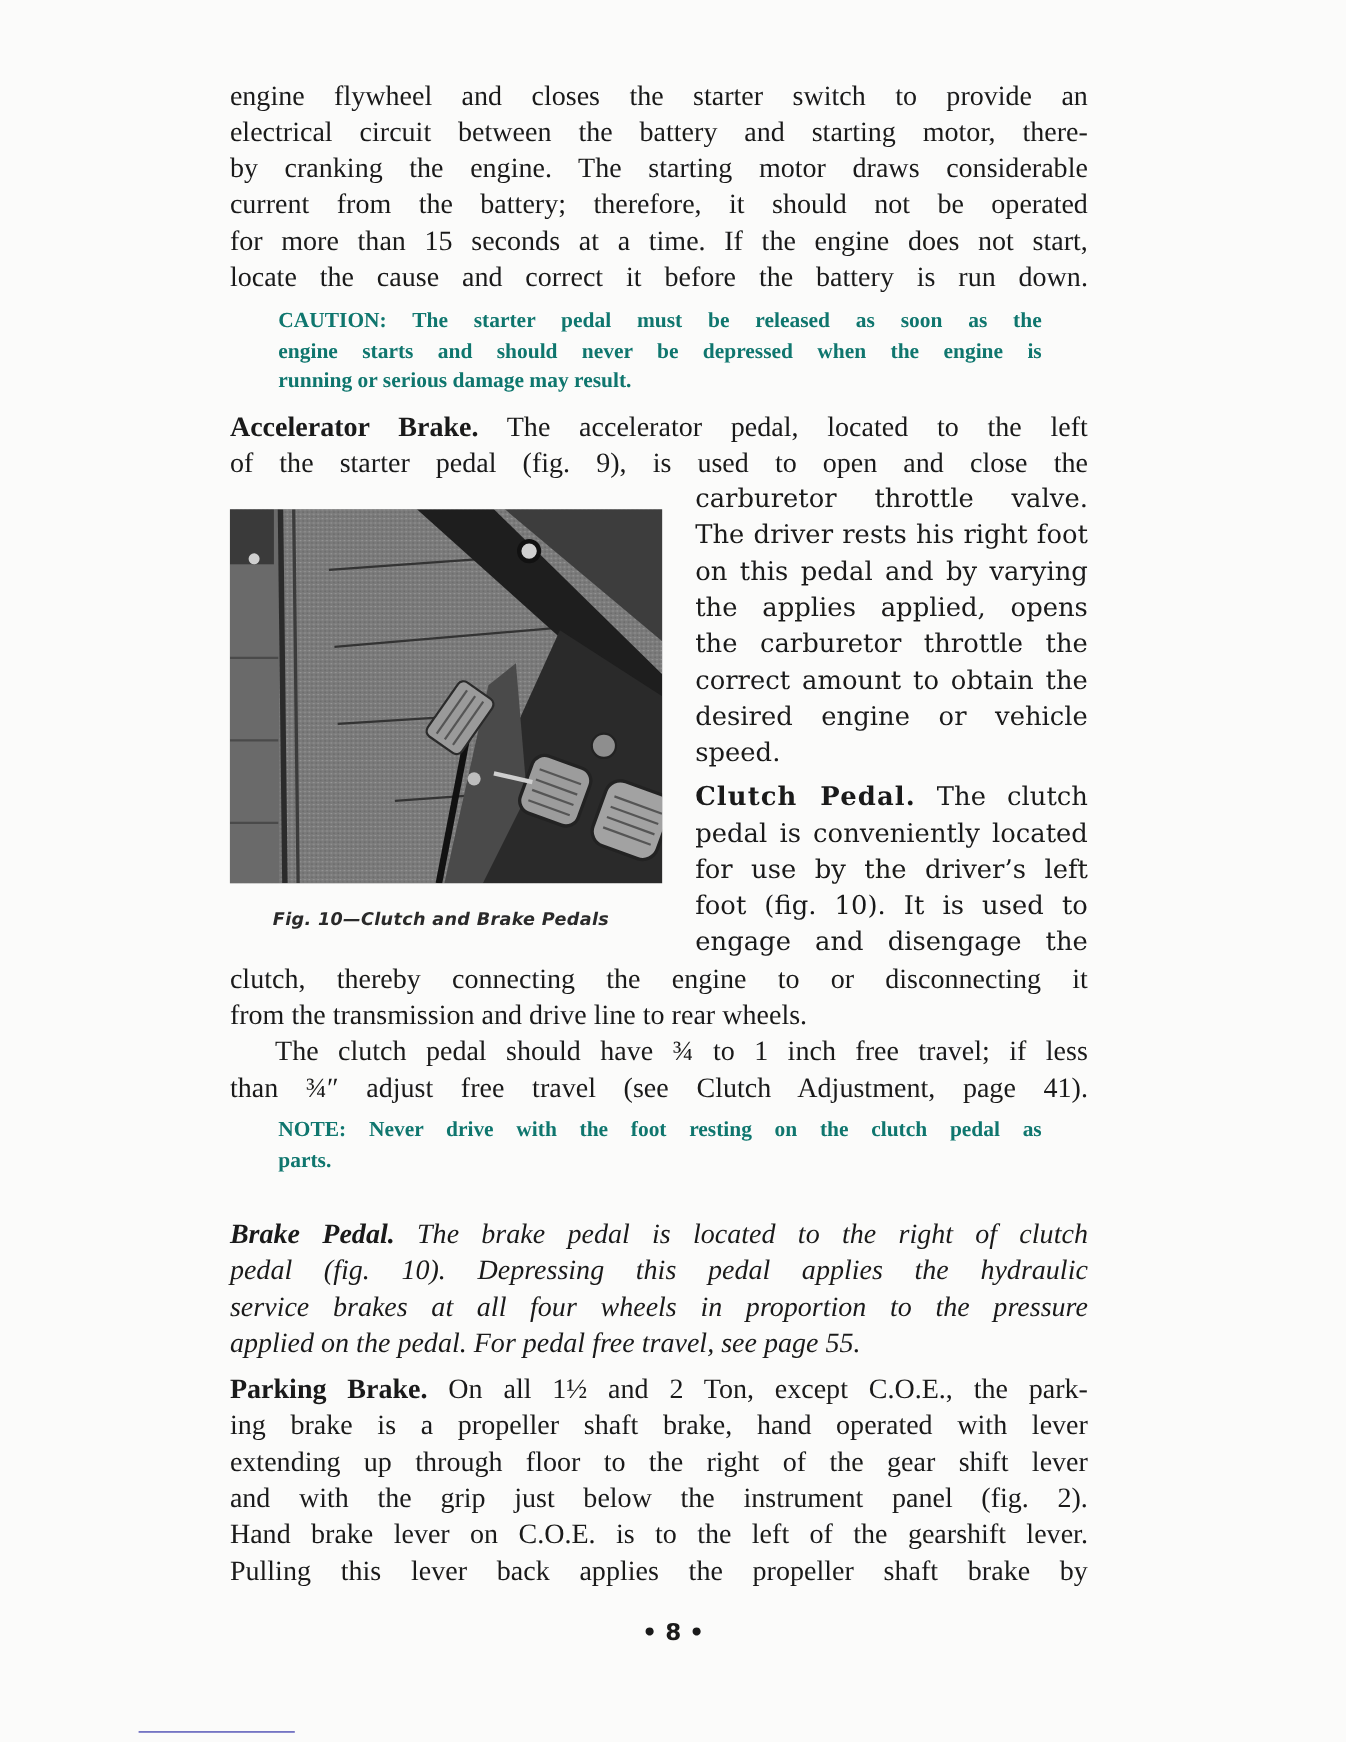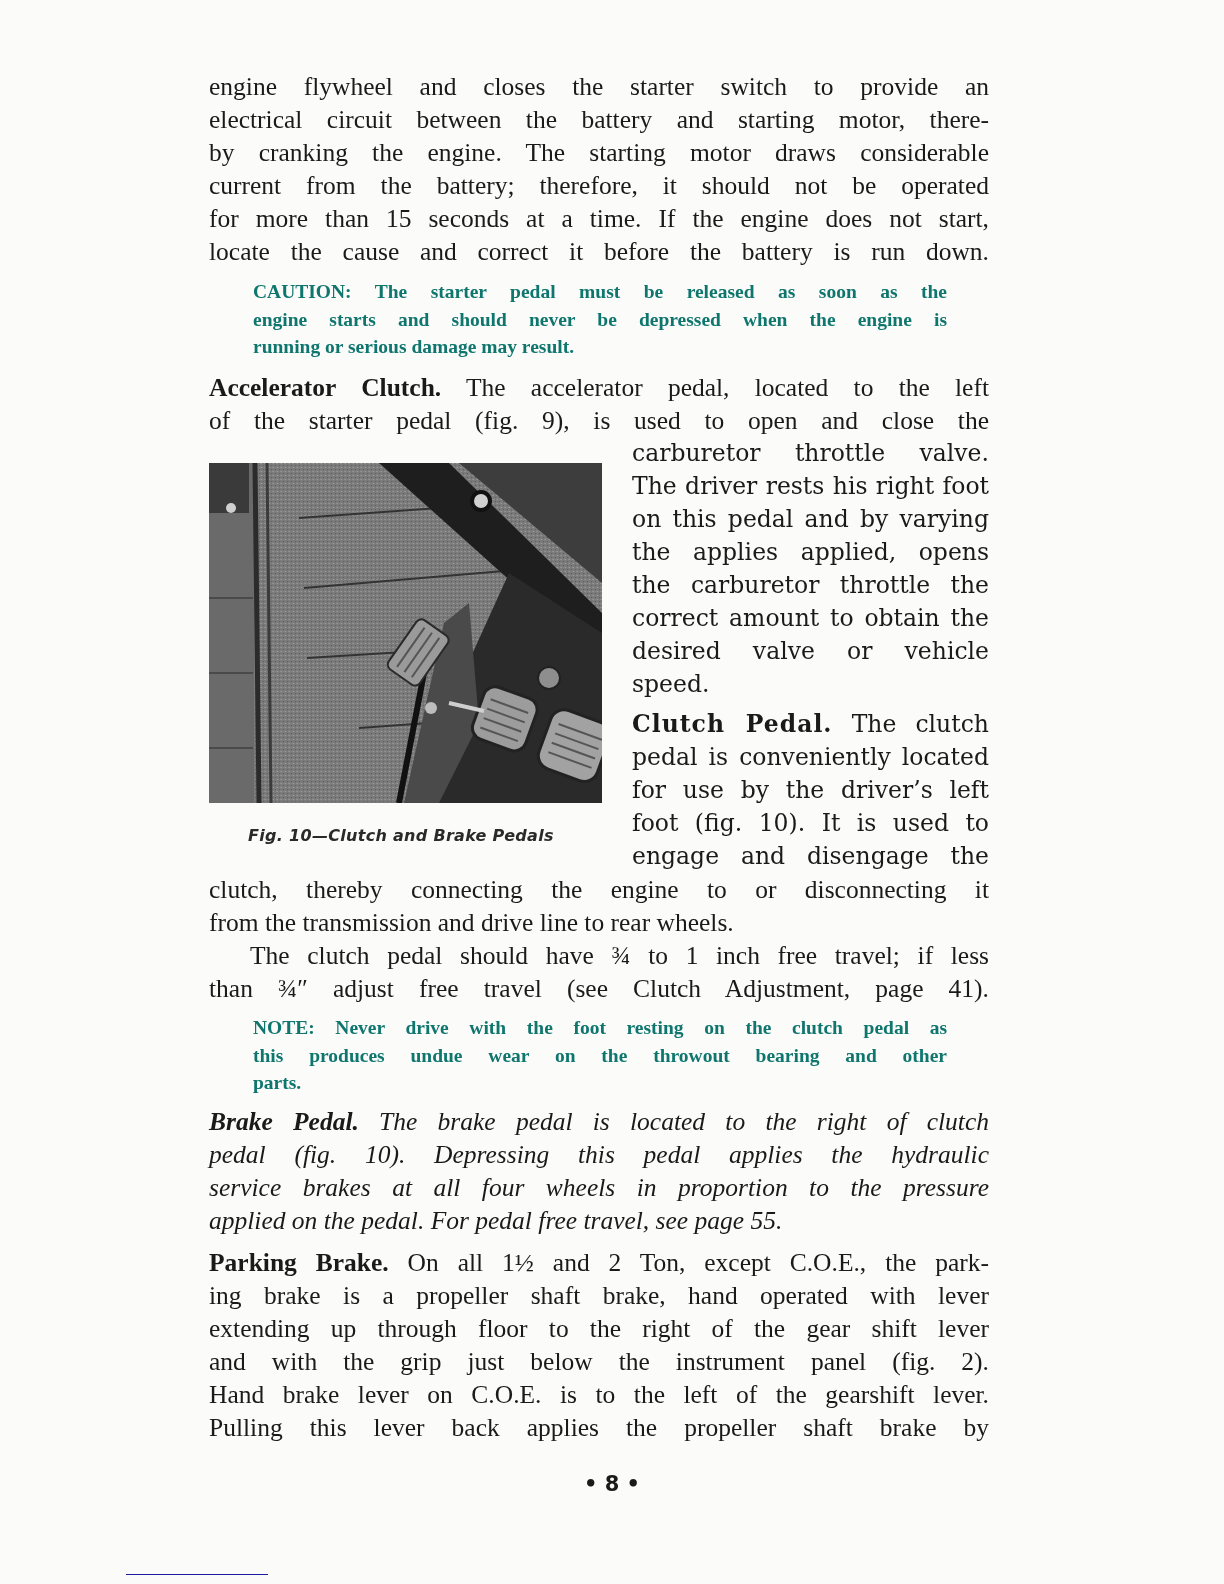--- a/index.html
+++ b/index.html
@@ -61,32 +61,32 @@
     <span class="line">locate the cause and correct it before the battery is run down.</span>
   </div>
 
   <div class="note" style="top:278px;">
     <span class="line">CAUTION: The starter pedal must be released as soon as the</span>
     <span class="line">engine starts and should never be depressed when the engine is</span>
     <span class="line last">running or serious damage may result.</span>
   </div>
 
   <div class="para" style="top:371px;">
-    <span class="line"><span class="head">Accelerator Clutch.</span><span> The accelerator pedal, located to the left</span></span>
+    <span class="line"><span class="head">Accelerator Brake.</span><span> The accelerator pedal, located to the left</span></span>
     <span class="line">of the starter pedal (fig. 9), is used to open and close the</span>
   </div>
 
   <div class="col" style="top:437px;">
     <span class="line">carburetor throttle valve.</span>
     <span class="line">The driver rests his right foot</span>
     <span class="line">on this pedal and by varying</span>
     <span class="line">the applies applied, opens</span>
     <span class="line">the carburetor throttle the</span>
     <span class="line">correct amount to obtain the</span>
-    <span class="line">desired valve or vehicle</span>
+    <span class="line">desired engine or vehicle</span>
     <span class="line last">speed.</span>
   </div>
 
   <div class="figure">
     <svg width="393" height="340" viewBox="0 0 393 340">
       <defs>
         <pattern id="grain" width="4" height="4" patternUnits="userSpaceOnUse">
           <rect width="4" height="4" fill="#7a7a7a"></rect>
           <rect x="0" y="0" width="1" height="1" fill="#9a9a9a"></rect>
           <rect x="2" y="2" width="1" height="1" fill="#5e5e5e"></rect>
@@ -161,21 +161,20 @@
   </div>
   <div class="para" style="top:939px; left:250px; width:739px;">
     <span class="line">The clutch pedal should have ¾ to 1 inch free travel; if less</span>
   </div>
   <div class="para" style="top:972px;">
     <span class="line">than ¾″ adjust free travel (see Clutch Adjustment, page 41).</span>
   </div>
 
   <div class="note" style="top:1014px;">
     <span class="line">NOTE: Never drive with the foot resting on the clutch pedal as</span>
-    <span class="line">this produces undue wear on the throwout bearing and other</span>
     <span class="line last">parts.</span>
   </div>
 
   <div class="para" style="top:1105px;font-style:italic;">
     <span class="line"><span class="head">Brake Pedal.</span><span> The brake pedal is located to the right of clutch</span></span>
     <span class="line">pedal (fig. 10). Depressing this pedal applies the hydraulic</span>
     <span class="line">service brakes at all four wheels in proportion to the pressure</span>
     <span class="line last">applied on the pedal. For pedal free travel, see page 55.</span>
   </div>
 

